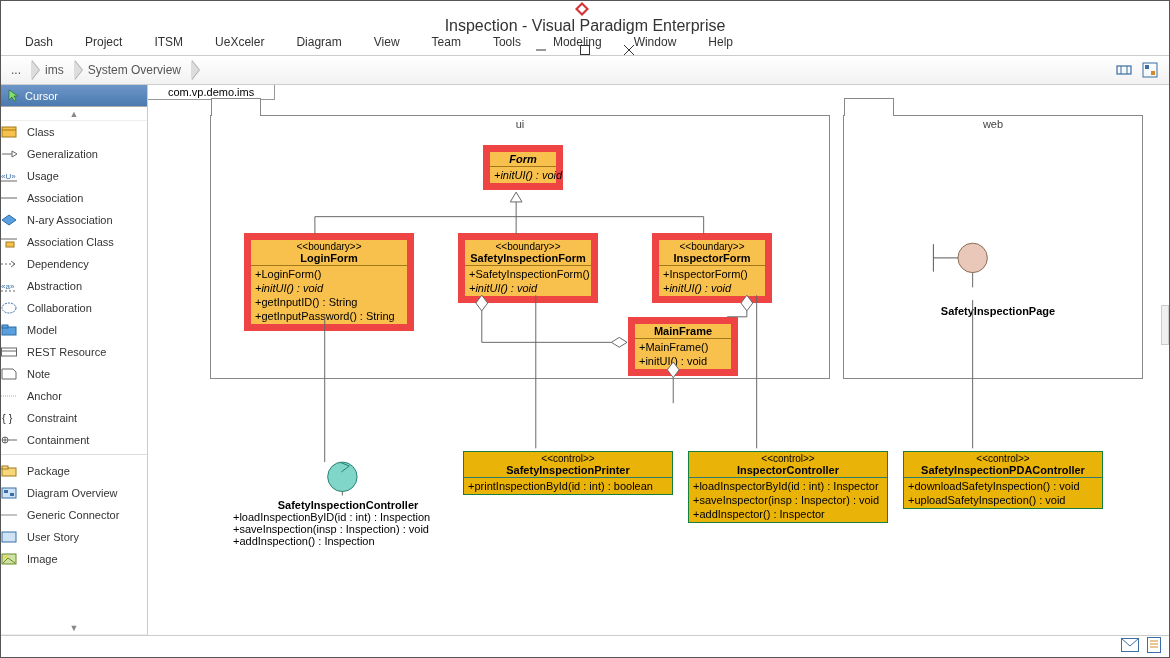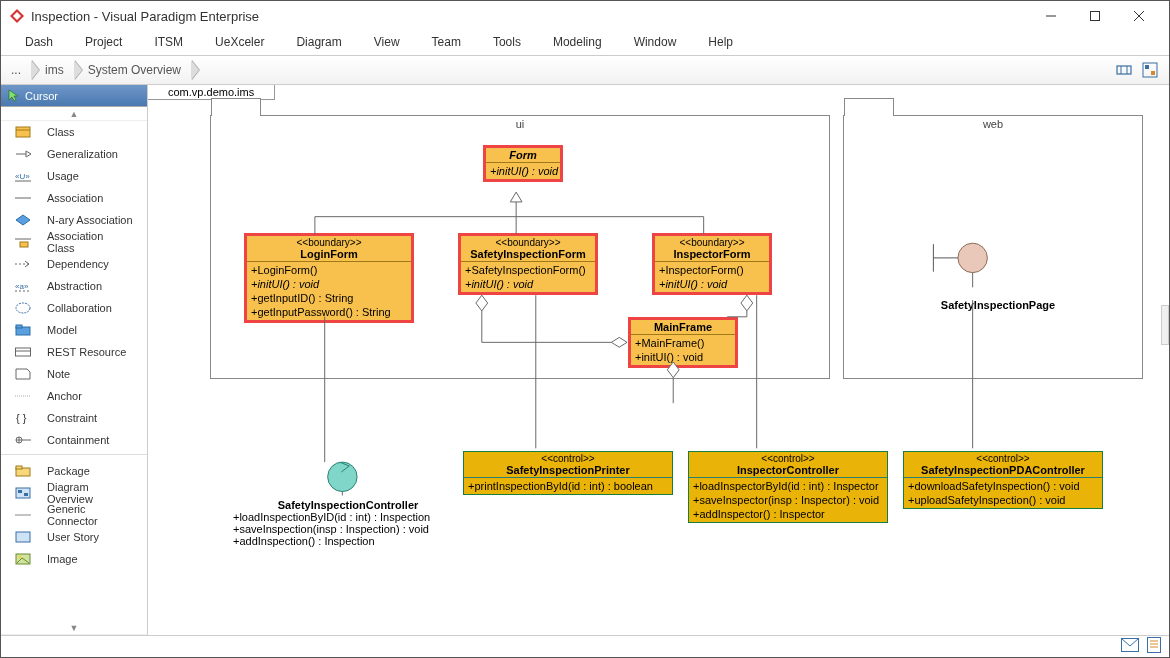--- a/index.html
+++ b/index.html
@@ -1,17 +1,17 @@
 <!DOCTYPE html>
 <html><head>
 <meta charset="utf-8">
 <style>
 * { box-sizing: border-box; margin: 0; padding: 0; font-family: "Segoe UI", Arial, sans-serif; }
 body { background: #fff; width: 1170px; height: 658px; overflow: hidden; border: 1px solid #555; position: relative; }
-.titlebar { height: 30px; display: flex; align-items: center; padding: 0 8px; font-size: 13px; }
+.titlebar { height: 30px; display: flex; align-items: center; padding: 0 8px; font-size: 16px; flex-direction: column; }
 .titlebar .logo { width: 16px; height: 16px; margin-right: 6px; }
 .titlebar .logo svg { display:block; }
 .titlebar .title { flex: 1; color: #333; }
 .winbtns { display: flex; gap: 0; }
 .winbtn { width: 44px; height: 30px; display: flex; align-items: center; justify-content: center; font-size: 14px; }
 .menubar { height: 24px; display: flex; align-items: flex-start; padding: 0 8px; font-size: 12px; gap: 0; }
 .menubar .menuitem { padding: 4px 16px; color: #333; }
 .breadcrumb-row { height: 30px; border-top: 1px solid #ccc; border-bottom: 1px solid #ccc; display: flex; align-items: center; padding: 0 4px; background: linear-gradient(#fff,#f2f2f2); }
 .breadcrumb { display: flex; align-items: center; font-size: 12px; color: #555; flex:1; }
 .breadcrumb .crumb { padding: 2px 10px 2px 14px; position: relative; height: 24px; display: flex; align-items: center; }
@@ -19,30 +19,30 @@
 .breadcrumb .crumb::before { content:""; position:absolute; right:-9px; top:2px; width:0; height:0; border-top:10px solid transparent; border-bottom:10px solid transparent; border-left:8px solid #aaa; }
 .breadcrumb .crumb.first { padding-left:6px; }
 .bc-right { display:flex; gap:8px; align-items:center; padding-right:6px; }
 .bc-icon { width:18px; height:18px; }
 .mainrow { display: flex; height: calc(100% - 30px - 24px - 30px - 22px); }
 .sidebar { width: 147px; border-right: 1px solid #ccc; background:#fff; display:flex; flex-direction:column; }
 .cursor-row { background: linear-gradient(#6e96c8,#4a7ab0); color:#fff; height:22px; display:flex; align-items:center; padding:0 6px; font-size:11px; border-bottom:1px solid #aaa; }
 .cursor-row .ci { width:14px; height:14px; margin-right:4px; }
 .arrow-row { height:14px; display:flex; align-items:center; justify-content:center; border-bottom:1px solid #eee; color:#888; font-size:9px; }
 .palette { flex:1; overflow:hidden; }
-.pitem { display:flex; align-items:center; height:22px; padding:0 14px; font-size:11px; color:#333; gap:16px; }
+.pitem { display:flex; align-items:center; height:22px; padding:0 0; font-size:11px; color:#333; gap:10px; }
 .picon { width:16px; height:14px; display:flex; align-items:center; justify-content:center; flex-shrink:0; }
 .canvas-area { flex:1; position:relative; background:#fff; overflow:hidden; }
 .pkgpath { position:absolute; left:0; top:0; font-size:11px; padding:1px 20px; border:1px solid #999; background:#fff; border-top:none; border-left:none; }
 .scrollguide { position:absolute; right:0; top:220px; width:8px; height:40px; background:#f0f0f0; border:1px solid #ccc; }
 .statusbar { height:22px; border-top:1px solid #ccc; display:flex; align-items:center; justify-content:flex-end; padding:0 8px; gap:8px; }
 .package-frame { position:absolute; border:1px solid #888; }
 .package-tab { position:absolute; top:-18px; left:0; height:18px; min-width:40px; border:1px solid #888; border-bottom:none; background:#fff; }
 .package-label { text-align:center; font-size:11px; padding:2px 0; color:#444; }
-.uml-class { position:absolute; border:3px solid #ef4444; background:#f8c04c; font-size:11px; }
+.uml-class { position:absolute; border:7px solid #ef4444; background:#f8c04c; font-size:11px; }
 .uml-class.ctrl { border:1px solid #15803d; background:#eab308; }
 .uml-class .hdr { text-align:center; border-bottom:1px solid #a07a1a; padding:1px 4px; }
 .uml-class.ctrl .hdr { border-bottom:1px solid #2a8070; }
 .uml-class .stereo { font-size:10px; }
 .uml-class .nm { font-weight:bold; }
 .uml-class .nm.italic { font-style:italic; }
 .uml-class .ops { padding:1px 4px; }
 .uml-class .op { white-space:nowrap; line-height:14px; }
 .uml-class .op.italic { font-style:italic; }
 .plain-class { position:absolute; font-size:11px; text-align:center; }
@@ -368,21 +368,21 @@
     <div class="uml-class" style="left:480px; top:232px; width:110px;">
       <div class="hdr">
           <div class="nm">MainFrame</div>
         </div>
       <div class="ops">
         <div class="op">+MainFrame()</div>
         <div class="op">+initUI() : void</div>
       </div>
     </div>
 
-    <div class="plain-class" style="left:760px; top:214px; width:180px;">
+    <div class="plain-class" style="left:760px; top:220px; width:180px;">
       <div class="nm">SafetyInspectionPage</div>
     </div>
 
     <div class="plain-class" style="left:85px; top:414px; width:230px;">
       <div class="nm">SafetyInspectionController</div>
       <div class="ops">
         <div class="op">+loadInspectionByID(id : int) : Inspection</div>
         <div class="op">+saveInspection(insp : Inspection) : void</div>
         <div class="op">+addInspection() : Inspection</div>
       </div>

